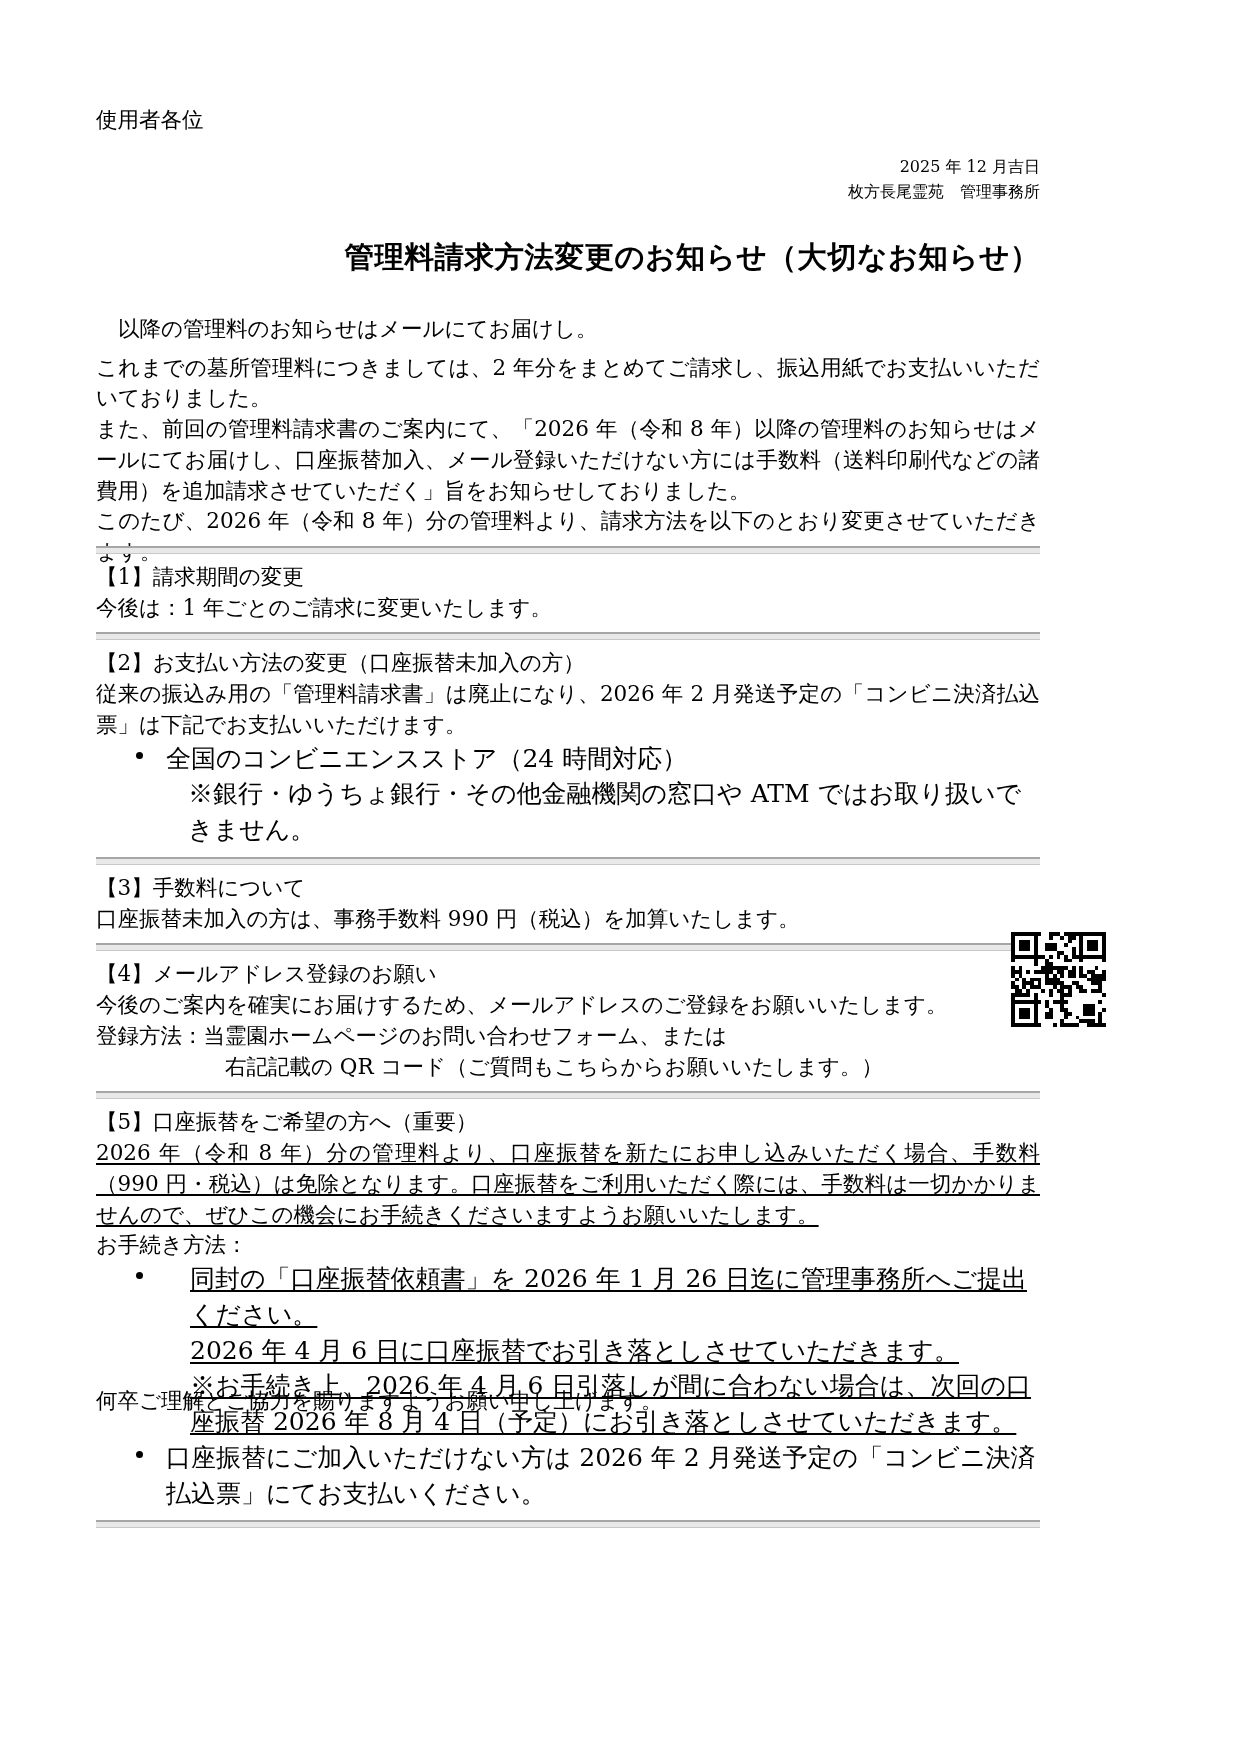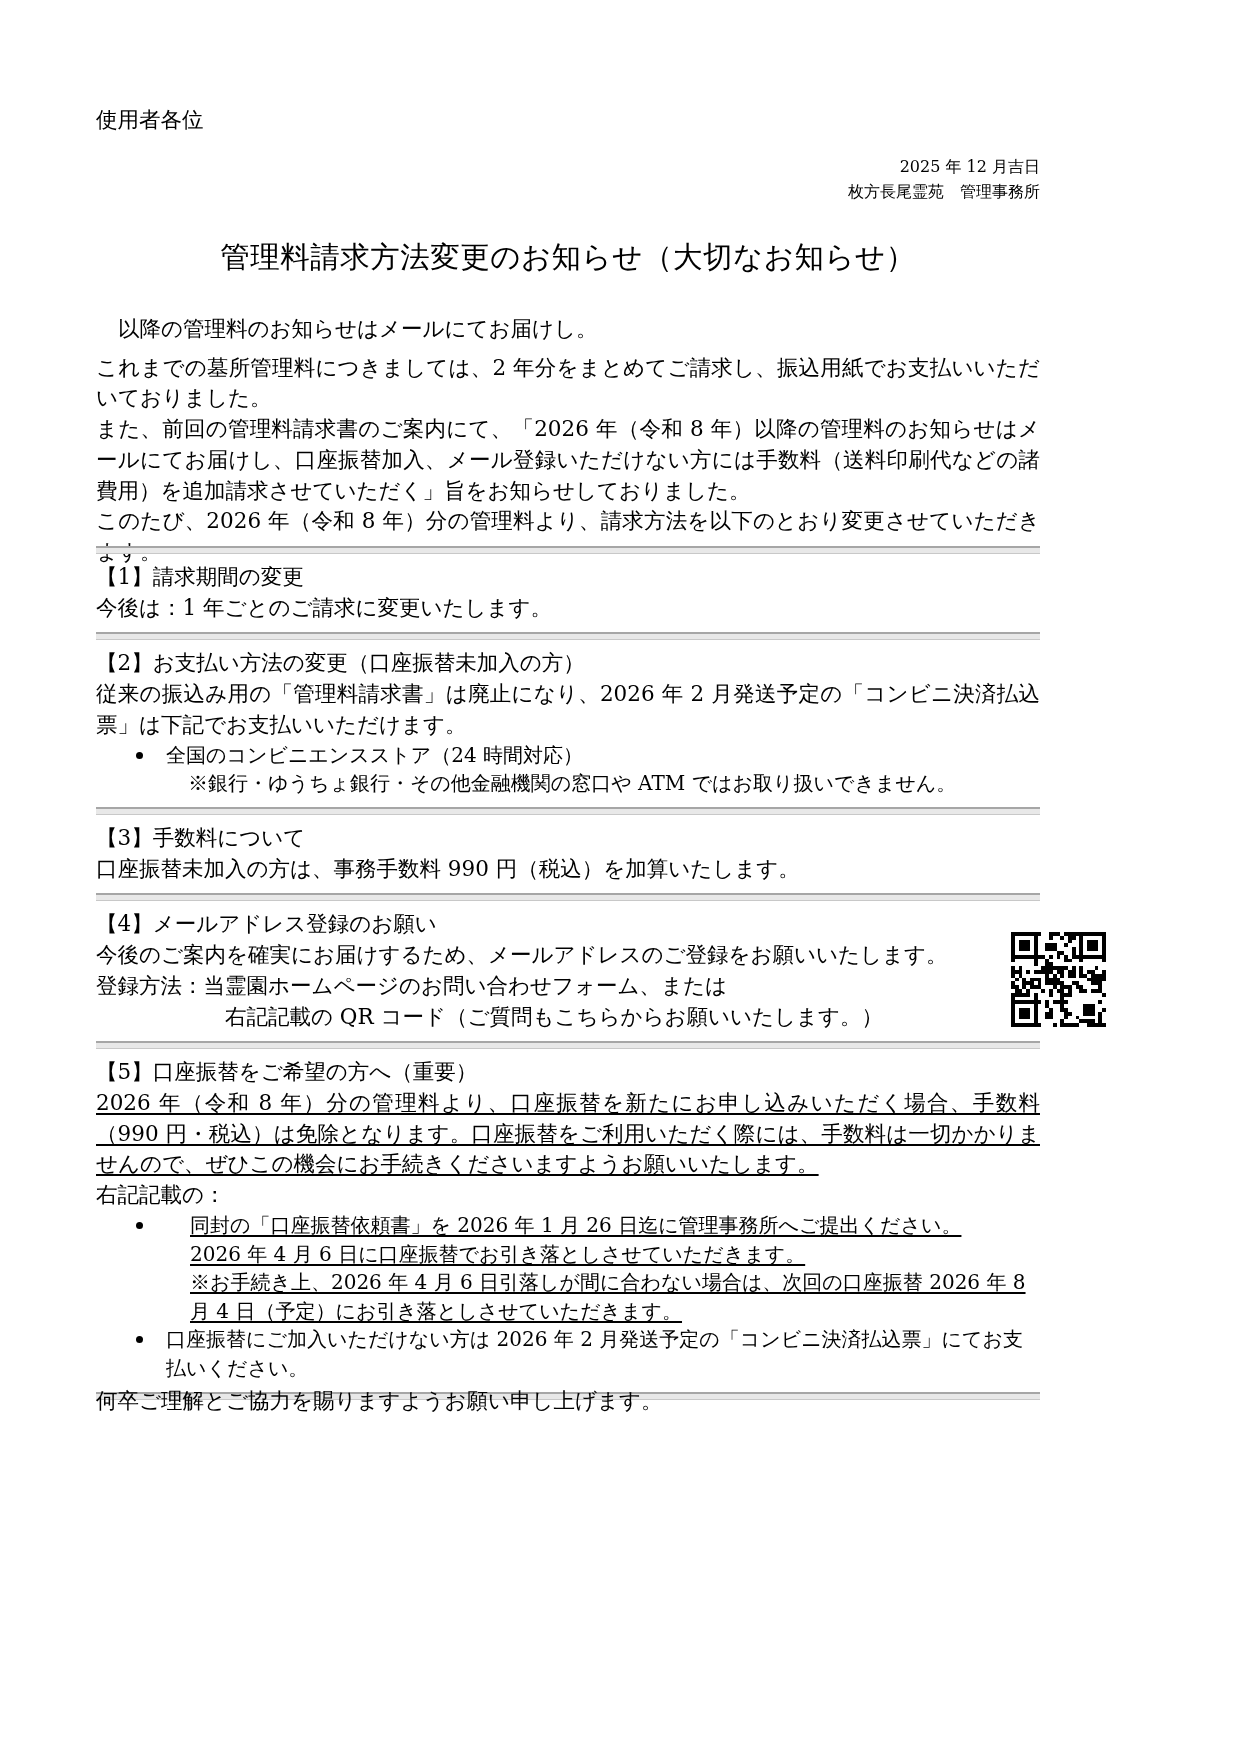--- a/index.html
+++ b/index.html
@@ -41,23 +41,23 @@
     font-size: 16px;
     line-height: 1.55;
   }
   .meta div { white-space: pre; }
 
   .title {
     position: absolute;
     left: 0;
     top: 238px;
     width: 944px;
-    text-align: center;
+    text-align: right;
     font-size: 29.5px;
-    font-weight: normal;
+    font-weight: bold;
     letter-spacing: 0.5px;
   }
 
   .intro {
     position: absolute;
     left: 0;
     top: 314px;
     width: 944px;
   }
   .intro p {
@@ -101,21 +101,21 @@
   .section p.nj { text-align: left; }
 
   ul.bullets {
     margin: 0;
     padding: 0;
     list-style: none;
   }
   ul.bullets > li {
     position: relative;
     padding-left: 70px;
-    font-size: 20px;
+    font-size: 25px;
     line-height: 1.43;
   }
   ul.bullets > li .dot {
     position: absolute;
     left: 40px;
     top: 0;
     width: 9px;
     height: 9px;
   }
   ul.bullets > li .dot::before {
@@ -213,21 +213,21 @@
         <p class="nj">今後のご案内を確実にお届けするため、メールアドレスのご登録をお願いいたします。</p>
         <p class="nj">登録方法：当霊園ホームページのお問い合わせフォーム、または</p>
         <p class="nj">　　　　　　右記記載の QR コード（ご質問もこちらからお願いいたします。）</p>
       </div>
 
       <hr class="rule">
 
       <div class="section">
         <p>【5】口座振替をご希望の方へ（重要）</p>
         <p class="u">2026 年（令和 8 年）分の管理料より、口座振替を新たにお申し込みいただく場合、手数料（990 円・税込）は免除となります。口座振替をご利用いただく際には、手数料は一切かかりませんので、ぜひこの機会にお手続きくださいますようお願いいたします。</p>
-        <p class="nj">右記記載の：</p>
+        <p class="nj">お手続き方法：</p>
         <ul class="bullets">
           <li>
             <span class="dot"></span>
             <span class="u-blk">同封の「口座振替依頼書」を 2026 年 1 月 26 日迄に管理事務所へご提出ください。</span>
             <span class="u-blk">2026 年 4 月 6 日に口座振替でお引き落としさせていただきます。</span>
             <span class="u-blk">※お手続き上、2026 年 4 月 6 日引落しが間に合わない場合は、次回の口座振替 2026 年 8 月 4 日（予定）にお引き落としさせていただきます。</span>
           </li>
           <li>
             <span class="dot"></span>
             <span class="li-line">口座振替にご加入いただけない方は 2026 年 2 月発送予定の「コンビニ決済払込票」にてお支払いください。</span>

